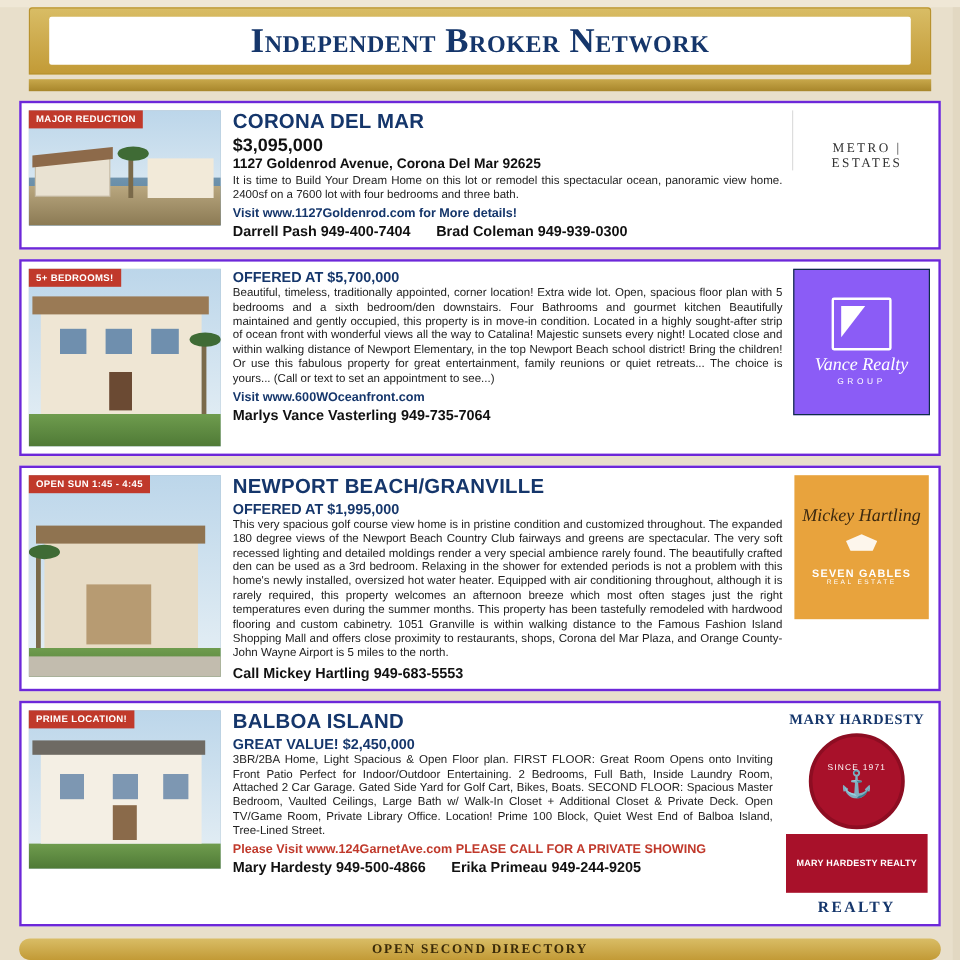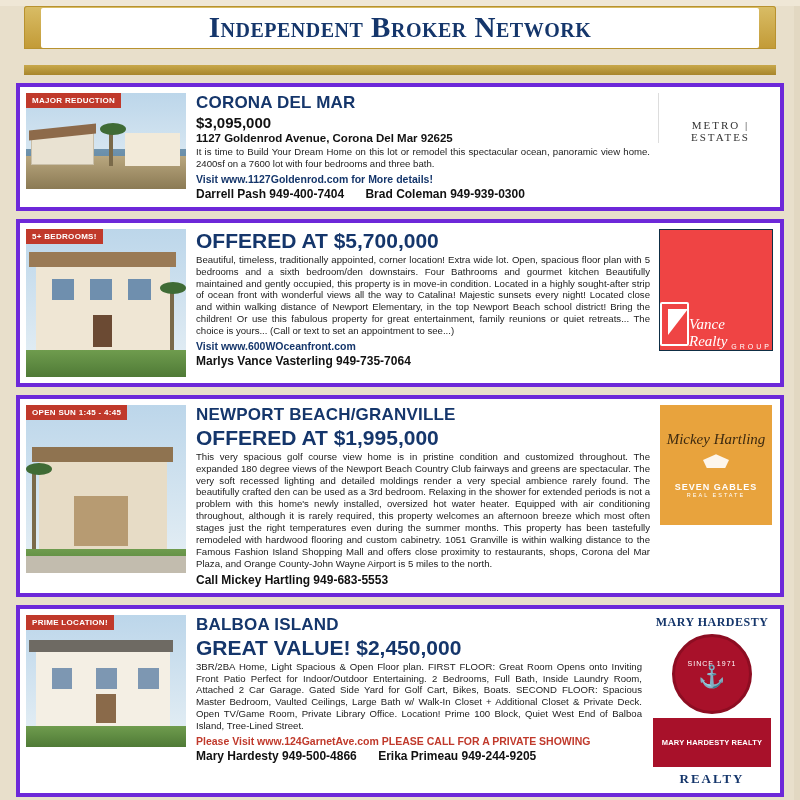--- a/index.html
+++ b/index.html
@@ -11,22 +11,22 @@
     overflow:hidden;
   }
   .page{
     position:relative;width:800px;height:800px;
     background:#e8dfcb;
     box-sizing:border-box;
     padding:0 6px;
   }
   
   .masthead{
-    margin:6px 18px 16px 18px;
-    height:43px;
+    margin:6px 18px 4px 18px;
+    height:56px;
     background:#c8a84b;
     background:linear-gradient(#d9bd66,#c29a36);
     border-radius:3px 3px 0 0;
     display:flex;align-items:center;justify-content:center;
     box-shadow:inset 0 0 0 1px #b8922f;
     text-align:right;
   }
   .masthead-inner{
     background:#fff;
     width:calc(100% - 34px);
@@ -48,21 +48,21 @@
     margin:0 18px;
     height:10px;
     background:linear-gradient(#c8a84b,#a8862b);
   }
 
   
   .listing{
     position:relative;
     margin:8px 10px 0 10px;
     background:#fff;
-    border:4px solid #6d28d9;
+    border:2px solid #6d28d9;
     display:flex;
     padding:6px;
     box-sizing:border-box;
   }
   .photo-wrap{
     position:relative;
     flex:0 0 160px;
     margin-right:10px;
   }
   .photo{
@@ -87,21 +87,21 @@
     margin-left:8px;
     display:flex;align-items:flex-start;justify-content:center;
   }
   .title{
     font-size:17px;font-weight:bold;color:#15366b;margin:0 0 1px 0;
     letter-spacing:.2px;
   }
   .price{
     font-size:15px;font-weight:bold;color:#111;margin:0 0 1px 0;
   }
-  .price.blue{color:#15366b;font-size:21px;}
+  .price.blue{color:#15366b;font-size:12px;}
   .addr{
     font-size:11.5px;font-weight:bold;color:#111;margin:0 0 2px 0;
   }
   .addr .hl{color:#c0392b;}
   .desc{
     font-size:9.6px;line-height:1.24;color:#222;margin:0 0 3px 0;text-align:justify;
   }
   .weblink{
     font-size:10.5px;font-weight:bold;color:#15366b;margin:0 0 2px 0;
   }
@@ -127,22 +127,22 @@
 
   
   .metro{
     text-align:center;border-left:1px solid #ddd;padding-left:8px;width:100%;
   }
   .metro .mt{
     font-family:Liberation Serif, serif;
     font-size:11px;letter-spacing:2px;color:#333;margin-top:26px;
   }
   .vance{
-    width:112px;height:120px;background:#ef4444;color:#fff;
-    display:flex;flex-direction:row;align-items:flex-end;justify-content:center;
+    width:112px;height:120px;background:#8b5cf6;color:#fff;
+    display:flex;flex-direction:column;align-items:center;justify-content:center;
     border:1px solid #0e2e45;
   }
   .vance .sail{
     width:46px;height:40px;border:2px solid #fff;border-radius:2px;margin-bottom:4px;
     position:relative;
   }
   .vance .sail:after{
     content:"";position:absolute;left:6px;top:5px;width:0;height:0;
     border-left:20px solid #fff;border-bottom:26px solid transparent;
   }

